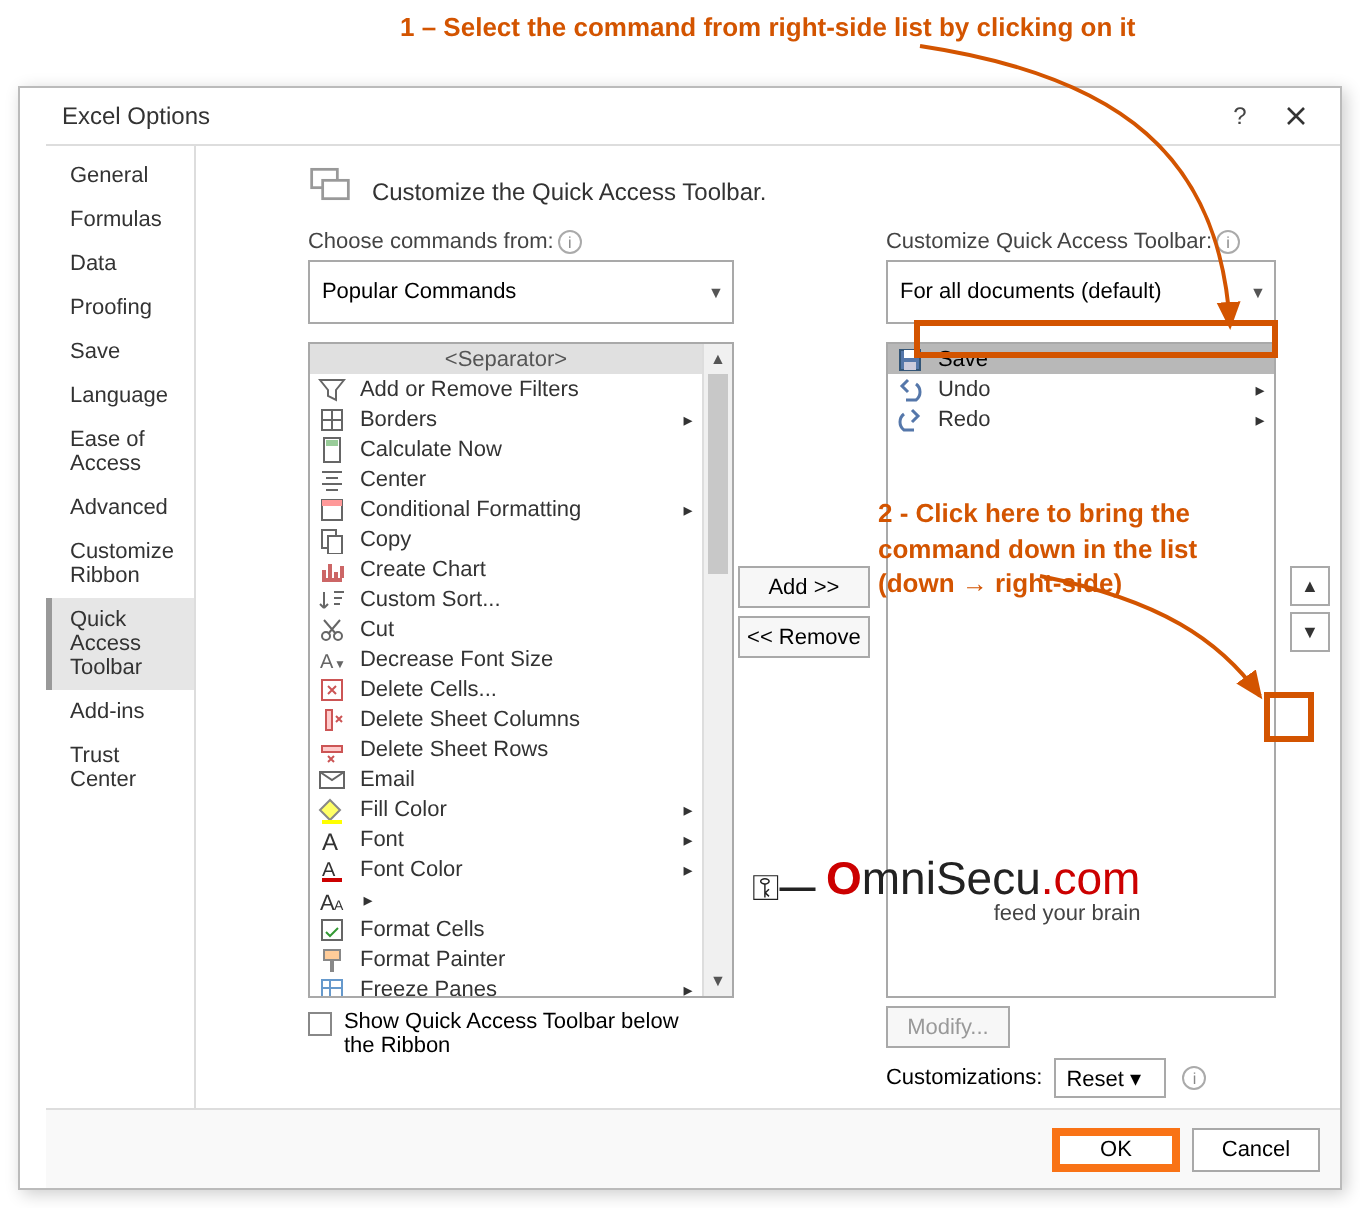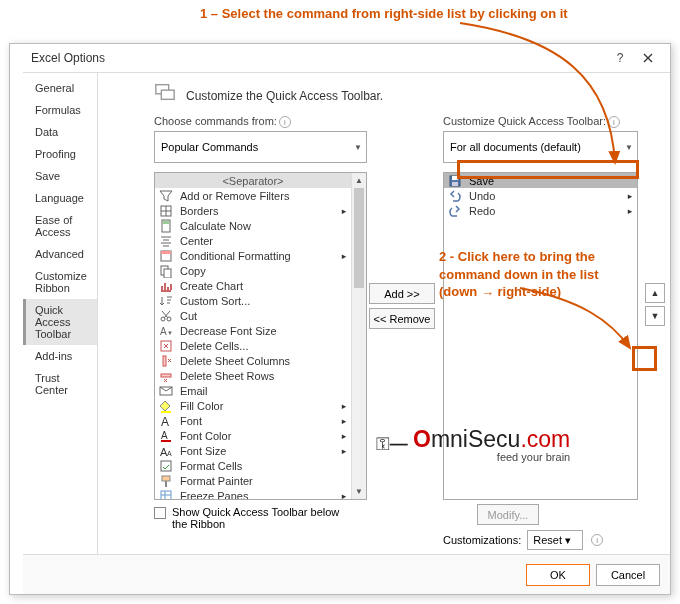--- a/index.html
+++ b/index.html
@@ -248,21 +248,20 @@
     border: 1px solid #888;
     margin-top: 1px;
   }
   .modify-btn {
     width: 62px; height: 21px;
     border: 1px solid #a9a9a9;
     background: #f7f7f7;
     color: #999;
     display: flex; align-items: center; justify-content: center;
     margin-top: 4px;
-    margin-left: 34px;
   }
   .customizations-row { display: flex; align-items: center; gap: 6px; font-size: 11px; margin-top: 5px; }
   .small-drop {
     height: 20px;
     border: 1px solid #a9a9a9;
     background: #fff;
     padding: 0 5px;
     display: flex; align-items: center; justify-content: space-between;
     gap: 4px;
   }
@@ -277,21 +276,21 @@
     background: #f9f9f9;
   }
   .footer-btn {
     min-width: 64px;
     height: 22px;
     border: 1px solid #a9a9a9;
     background: #fff;
     display: flex; align-items: center; justify-content: center;
     font-size: 11px;
   }
-  .footer-btn.primary { border: 1px solid #f97316; align-items: center; }
+  .footer-btn.primary { border: 4px solid #f97316; align-items: center; }
   
   .save-highlight {
     position: absolute;
     border: 3px solid #d35400;
     left: 457px;
     top: 160px;
     width: 182px;
     height: 19px;
     pointer-events: none;
     z-index: 90;
@@ -552,21 +551,20 @@
                   <span class="li-label">Font Color</span>
                   <span class="submenu-mark">▸</span>
                 </div>
                 <div class="li-row">
                   <span class="li-icon">
                     <svg width="14" height="14" viewBox="0 0 14 14">
                       <text x="1" y="12" font-size="11" fill="#333">A</text>
                       <text x="8" y="12" font-size="7" fill="#333">A</text>
                     </svg>
                   </span>
-                  <span class="li-label">Font Size</span>
                   <span class="submenu-mark">▸</span>
                 </div>
                 <div class="li-row">
                   <span class="li-icon">
                     <svg width="14" height="14" viewBox="0 0 14 14">
                       <rect x="2" y="2" width="10" height="10" fill="none" stroke="#666"></rect>
                       <path d="M4 8l2 2 4-4" stroke="#393" fill="none"></path>
                     </svg>
                   </span>
                   <span class="li-label">Format Cells</span>

